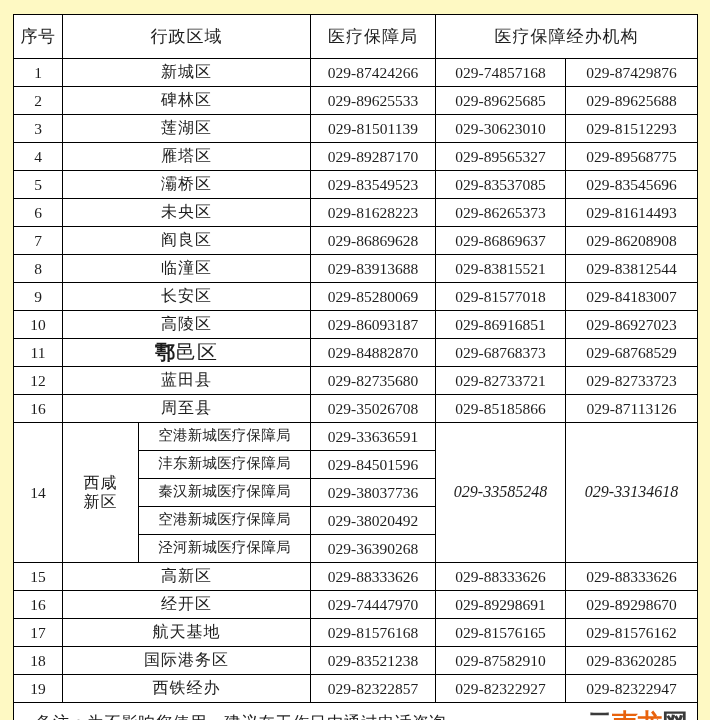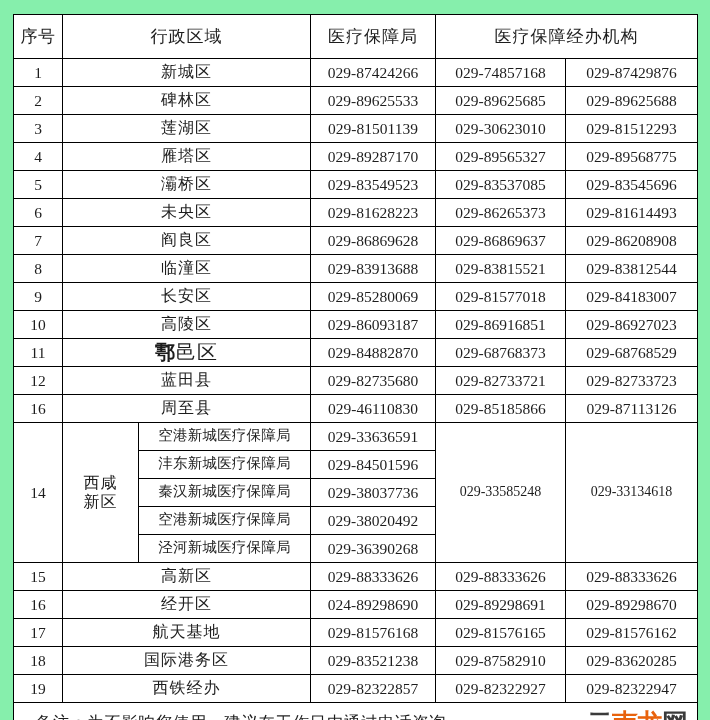--- a/index.html
+++ b/index.html
@@ -11,21 +11,21 @@
     width: 710px;
     height: 720px;
     font-family: "Liberation Serif", "DejaVu Serif", serif;
     color: #1b1b1b;
     overflow: hidden;
   }
   .page {
     position: relative;
     width: 710px;
     height: 720px;
-    background: #86efac;
+    background: #fef9c3;
   }
   .table-wrap {
     position: absolute;
     left: 13px;
     top: 14px;
     width: 684px;
   }
   table.contact-table {
     border-collapse: collapse;
     table-layout: fixed;
@@ -81,21 +81,22 @@
     line-height: 2.2;
   }
   td.bold-area {
     font-size: 20px;
     letter-spacing: 1px;
   }
   td.bold-area .lead {
     font-weight: bold;
   }
   td.merged-phone {
-    font-size: 14px;
+    font-size: 16px;
+    font-style: italic;
   }
   tr.note-row td {
     height: 40px;
     text-align: left;
     padding-left: 22px;
     font-size: 16.5px;
     letter-spacing: 0.6px;
     position: relative;
   }
   .watermark {
@@ -220,21 +221,21 @@
         <tr>
           <td class="num">12</td>
           <td class="area-name" colspan="2">蓝田县</td>
           <td class="num">029-82735680</td>
           <td class="num">029-82733721</td>
           <td class="num">029-82733723</td>
         </tr>
         <tr>
           <td class="num">16</td>
           <td class="area-name" colspan="2">周至县</td>
-          <td class="num">029-46110830</td>
+          <td class="num">029-35026708</td>
           <td class="num">029-85185866</td>
           <td class="num">029-87113126</td>
         </tr>
 
         <tr>
           <td class="num" rowspan="5">14</td>
           <td class="group-name" rowspan="5">
             <span>西咸</span><br>
             <span>新区</span>
           </td>
@@ -263,21 +264,21 @@
         <tr>
           <td class="num">15</td>
           <td class="area-name" colspan="2">高新区</td>
           <td class="num">029-88333626</td>
           <td class="num">029-88333626</td>
           <td class="num">029-88333626</td>
         </tr>
         <tr>
           <td class="num">16</td>
           <td class="area-name" colspan="2">经开区</td>
-          <td class="num">024-89298690</td>
+          <td class="num">029-74447970</td>
           <td class="num">029-89298691</td>
           <td class="num">029-89298670</td>
         </tr>
         <tr>
           <td class="num">17</td>
           <td class="area-name" colspan="2">航天基地</td>
           <td class="num">029-81576168</td>
           <td class="num">029-81576165</td>
           <td class="num">029-81576162</td>
         </tr>

